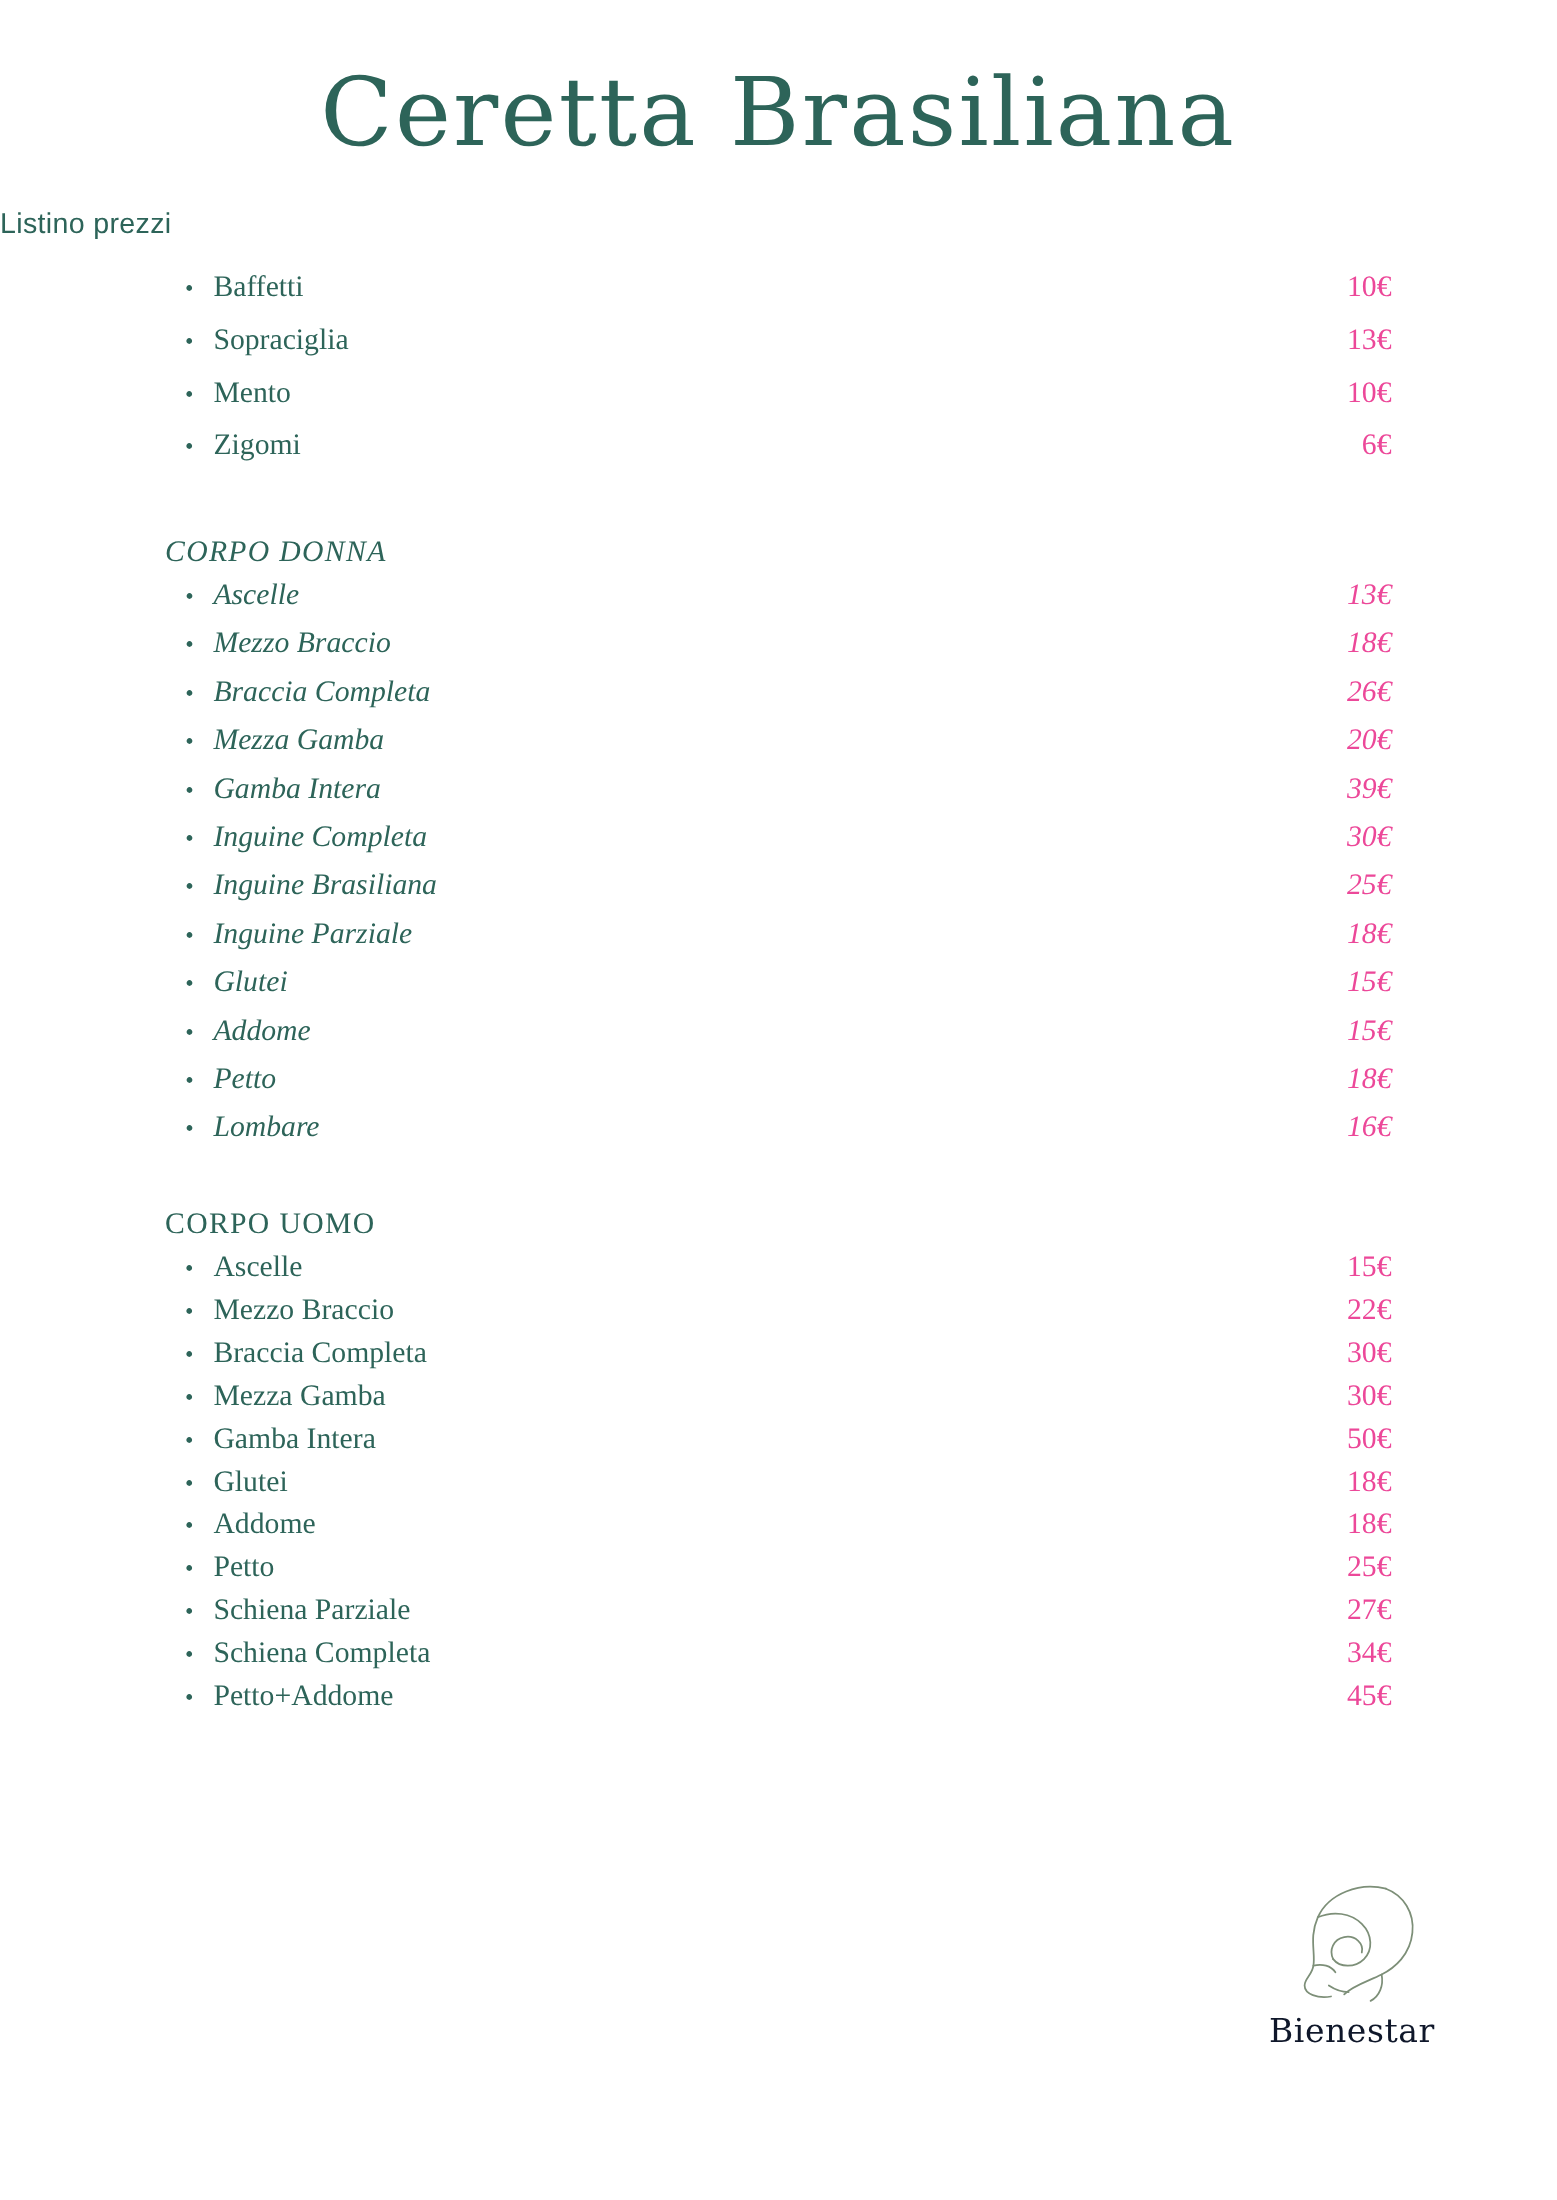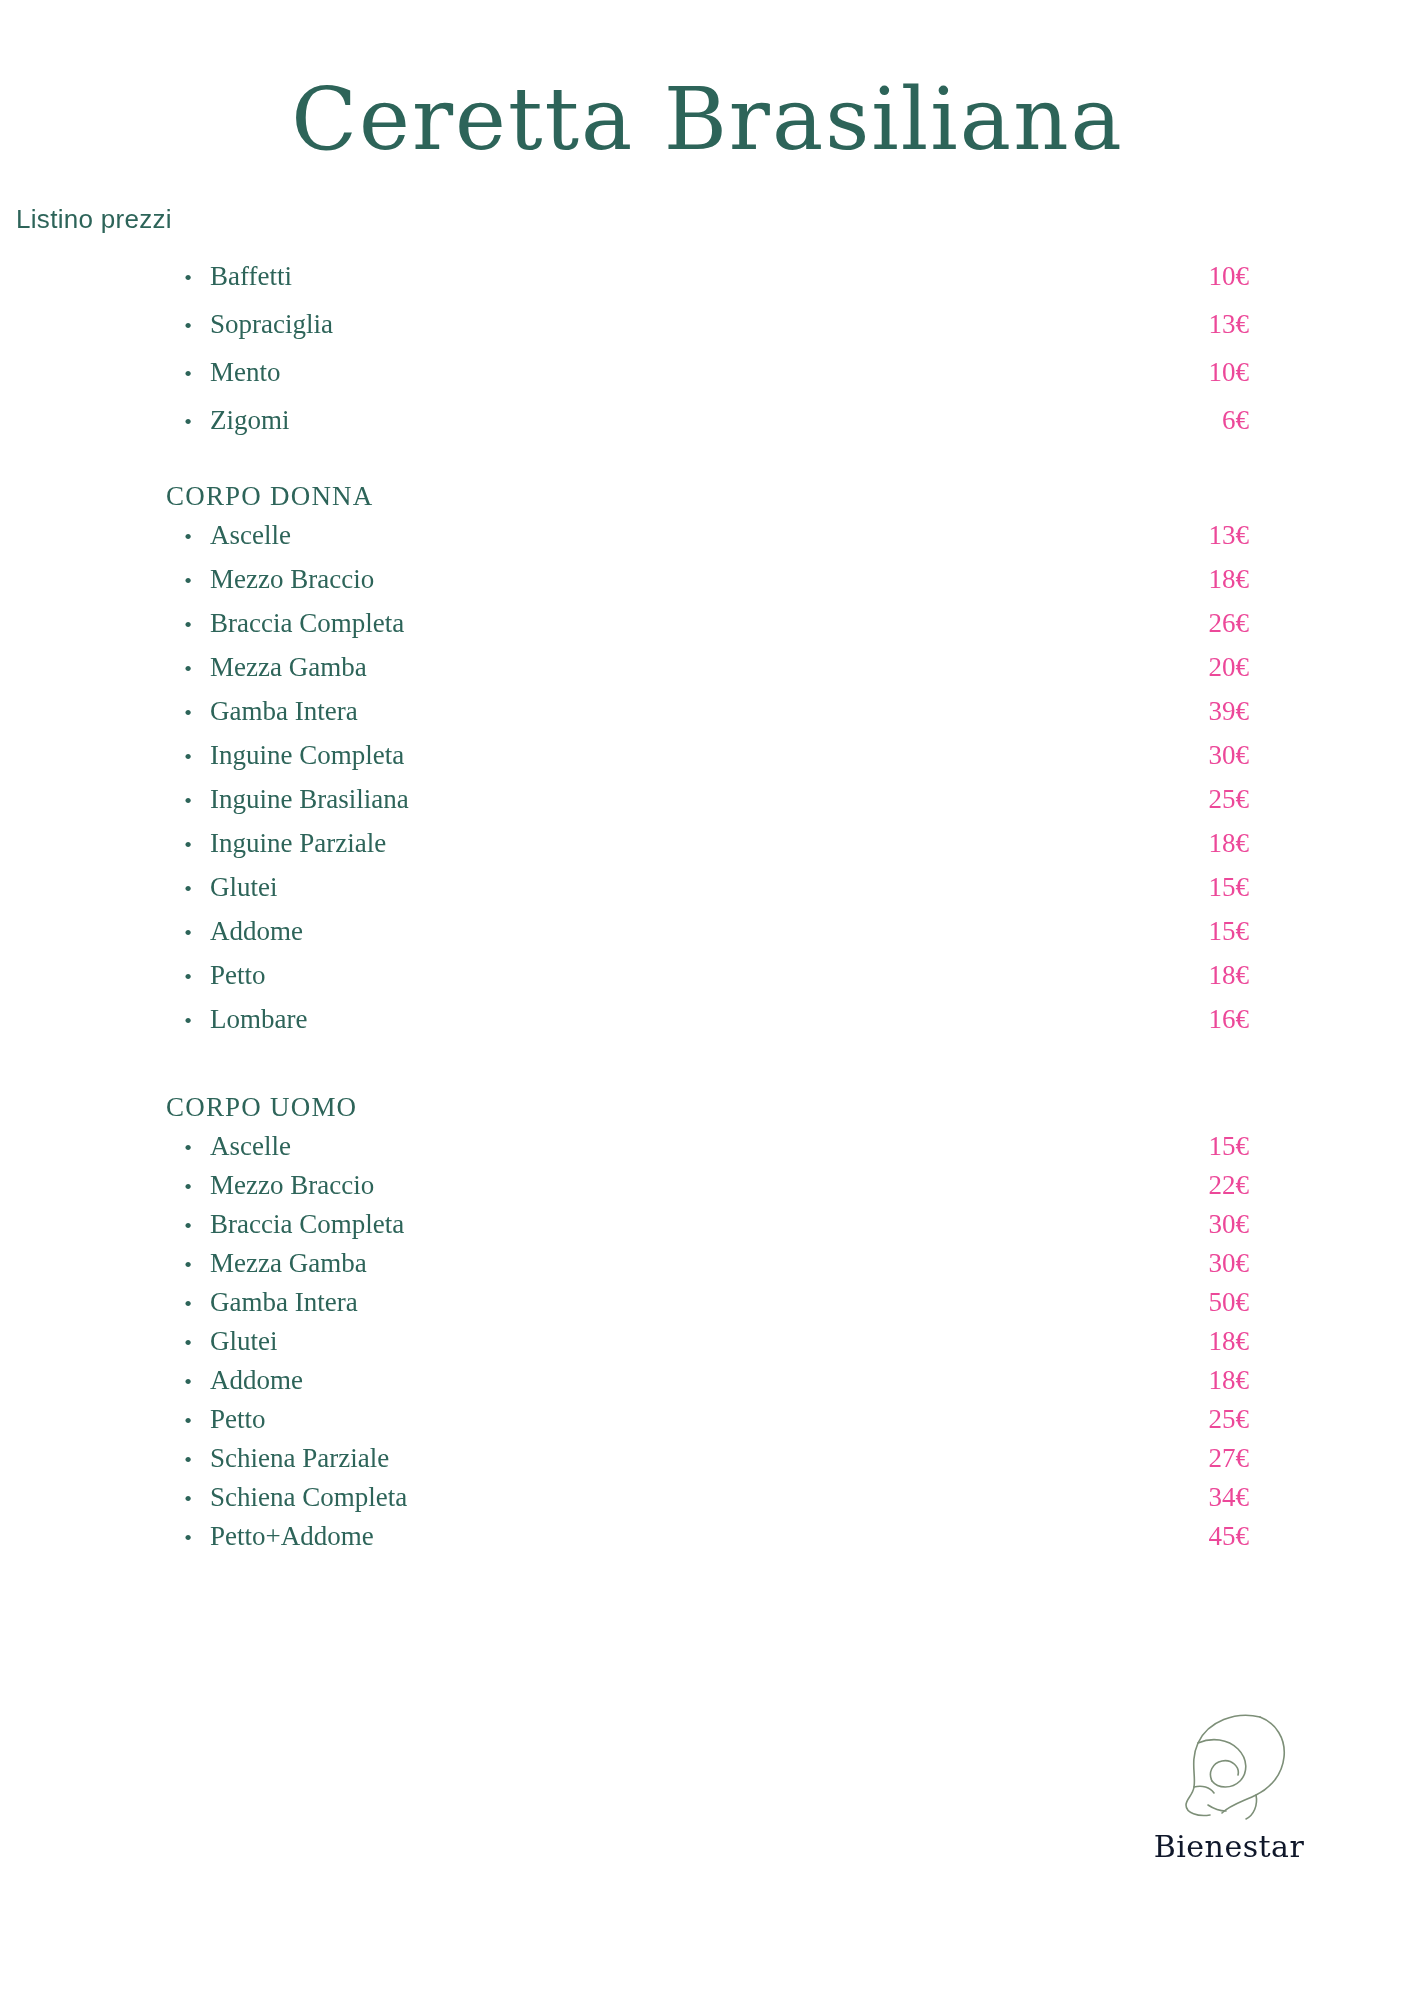--- a/index.html
+++ b/index.html
@@ -14,21 +14,21 @@
     font-family: "Liberation Serif", serif;
     color: #2c6157;
     overflow: hidden;
   }
 
   .page {
     position: relative;
     width: 1415px;
     height: 1888px;
     box-sizing: border-box;
-    padding: 16px;
+    padding: 0;
   }
 
   
   .title {
     text-align: center;
     font-family: "DejaVu Serif", serif;
     font-size: 86px;
     font-weight: 400;
     letter-spacing: 2px;
     color: #2d6459;
@@ -103,21 +103,21 @@
     padding-right: 30px;
     font-size: 27px;
     color: #ec4899;
   }
 
   
   .gap-lg .item { margin-bottom: 17px; }
   .gap-md .item { margin-bottom: 13px; }
   .gap-sm .item { margin-bottom: 8px; }
 
-  .section-gap-lg { margin-top: 45px; }
+  .section-gap-lg { margin-top: 66px; font-style: italic; }
   .section-gap-xl { margin-top: 57px; }
 
   
   .logo {
     position: absolute;
     right: 86px;
     bottom: 24px;
     width: 200px;
     text-align: center;
   }

